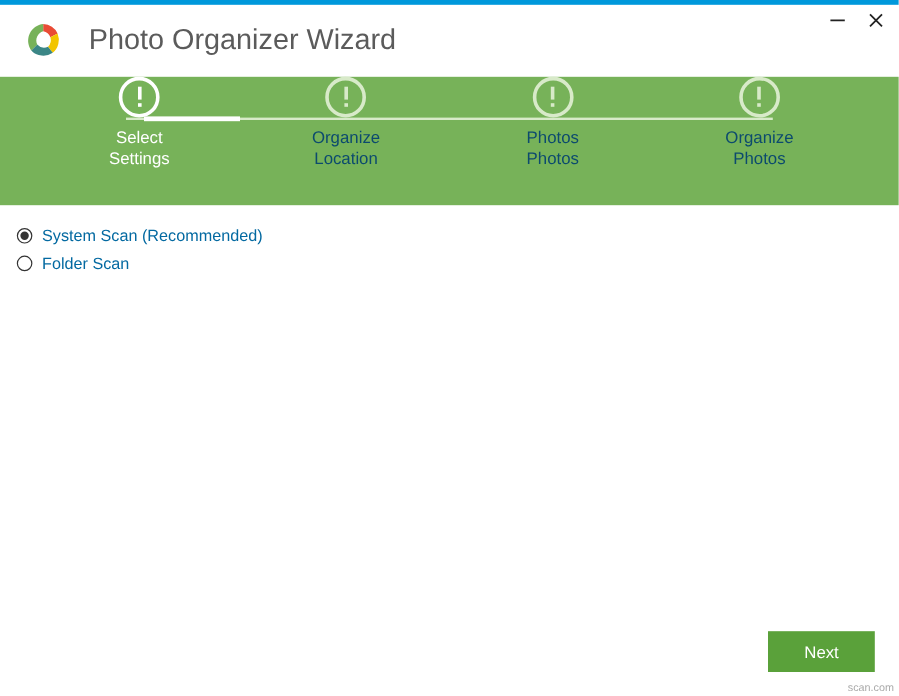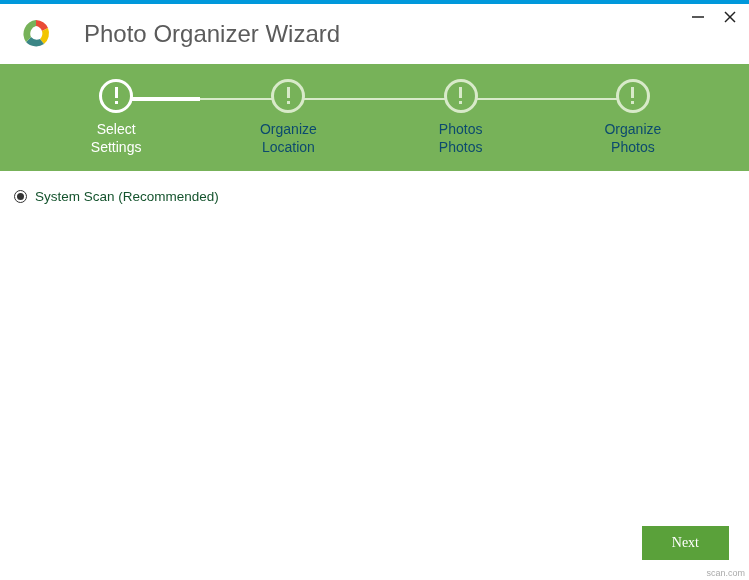--- a/index.html
+++ b/index.html
@@ -4,42 +4,42 @@
   <style>
     * { margin: 0; padding: 0; box-sizing: border-box; }
     body { font-family: "Segoe UI", Arial, sans-serif; width: 749px; height: 580px; background: #fff; overflow: hidden; position: relative; }
     
     .titlebar-top { height: 4px; background: #0098db; }
     
     .window-controls { position: absolute; top: 10px; right: 12px; display: flex; gap: 18px; align-items: center; }
     .win-ctrl { cursor: pointer; color: #222; }
     .win-ctrl svg { display: block; }
     
-    .header { display: flex; align-items: center; padding: 14px 20px 14px 20px; gap: 32px; }
+    .header { display: flex; align-items: center; padding: 14px 20px 14px 20px; gap: 22px; }
     .logo { width: 32px; height: 32px; position: relative; }
     .title { font-size: 24px; font-weight: 400; color: #5b5b5b; }
     
-    .stepper { background: #77b259; height: 107px; display: flex; justify-content: space-around; align-items: center; padding: 0 30px; position: relative; }
+    .stepper { background: #77b259; height: 107px; display: flex; justify-content: space-around; align-items: flex-start; padding: 0 30px; position: relative; }
     .stepper::before { content: ""; position: absolute; top: 34px; left: 105px; right: 105px; height: 2px; background: #d8eac9; }
     .step { display: flex; flex-direction: column; align-items: center; position: relative; z-index: 1; color: #fff; width: 150px; }
     .step-icon { width: 34px; height: 34px; border-radius: 50%; border: 3px solid #d8eac9; background: #77b259; display: flex; align-items: center; justify-content: center; margin-bottom: 8px; }
     .step.active .step-icon { border-color: #fff; border-width: 3px; background: #77b259; }
     .step-icon svg { width: 5px; height: 18px; }
     .step-label { font-size: 14px; text-align: center; line-height: 1.25; color: #0c4a6e; }
     .step.active .step-label { color: #fff; font-weight: 500; }
     .seg-active { position: absolute; top: 33px; left: 120px; width: 80px; height: 4px; background: #fff; z-index: 1; }
     
     .content { padding: 18px 14px; }
     .instruction { font-size: 13.5px; color: #222; margin-bottom: 14px; }
-    .radio-row { display: flex; align-items: center; gap: 8px; margin-bottom: 8px; font-size: 13.5px; color: #14532d; cursor: pointer; }
+    .radio-row { display: flex; align-items: center; gap: 8px; margin-bottom: 8px; font-size: 13.5px; color: #0369a1; cursor: pointer; }
     .radio { width: 13px; height: 13px; border: 1.5px solid #333; border-radius: 50%; display: inline-flex; align-items: center; justify-content: center; }
     .radio.checked::after { content: ""; width: 7px; height: 7px; background: #333; border-radius: 50%; }
     
     .footer { position: absolute; bottom: 20px; right: 20px; }
-    .next-btn { background: #5aa13a; color: #fff; border: none; padding: 9px 30px; font-size: 14px; cursor: pointer; font-family: Liberation Serif, serif; }
+    .next-btn { background: #5aa13a; color: #fff; border: none; padding: 9px 30px; font-size: 14px; cursor: pointer; font-family: Liberation Sans, sans-serif; }
     
     .watermark { position: absolute; bottom: 2px; right: 4px; font-size: 9px; color: #aaa; }
   </style>
 </head>
 <body>
 
 <div class="titlebar-top"></div>
 
 <div class="window-controls">
   <span class="win-ctrl">
@@ -113,19 +113,23 @@
       <span>Organize</span><br><span>Photos</span>
     </div>
   </div>
 </div>
 
 <div class="content">
   <label class="radio-row">
     <span class="radio checked"></span>
     <span>System Scan (Recommended)</span>
   </label>
+  <label class="radio-row">
+    <span class="radio"></span>
+    <span>Folder Scan</span>
+  </label>
 </div>
 
 <div class="footer">
   <button class="next-btn">Next</button>
 </div>
 
 <div class="watermark">scan.com</div>
 
 </body></html>

